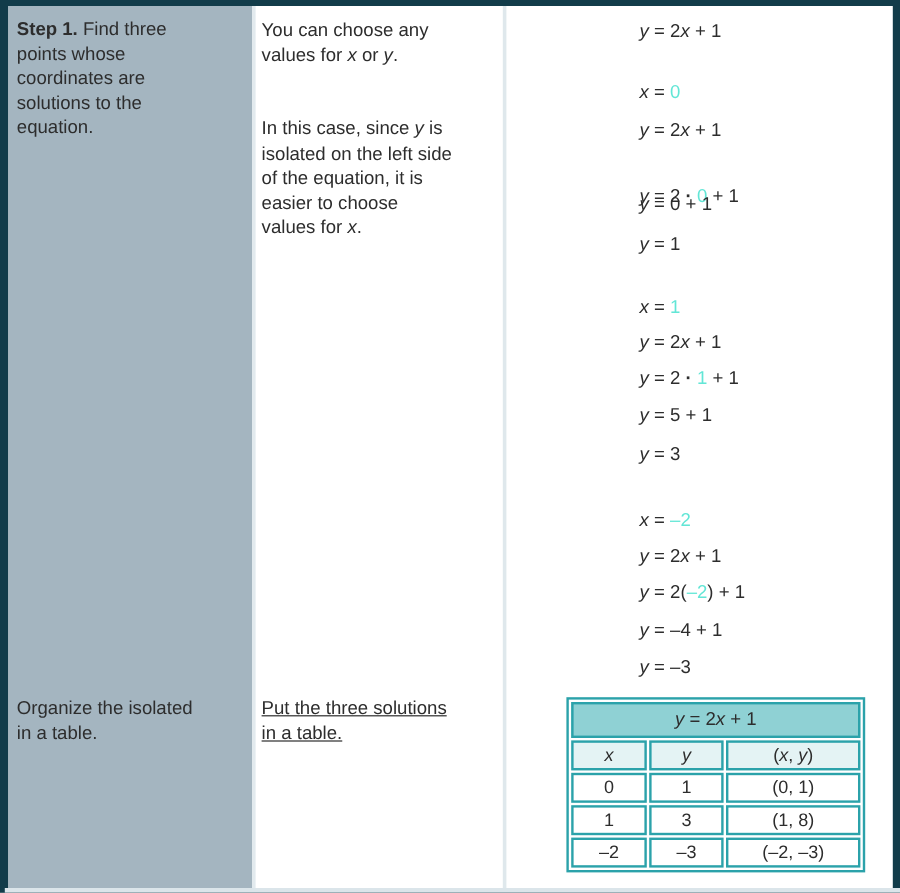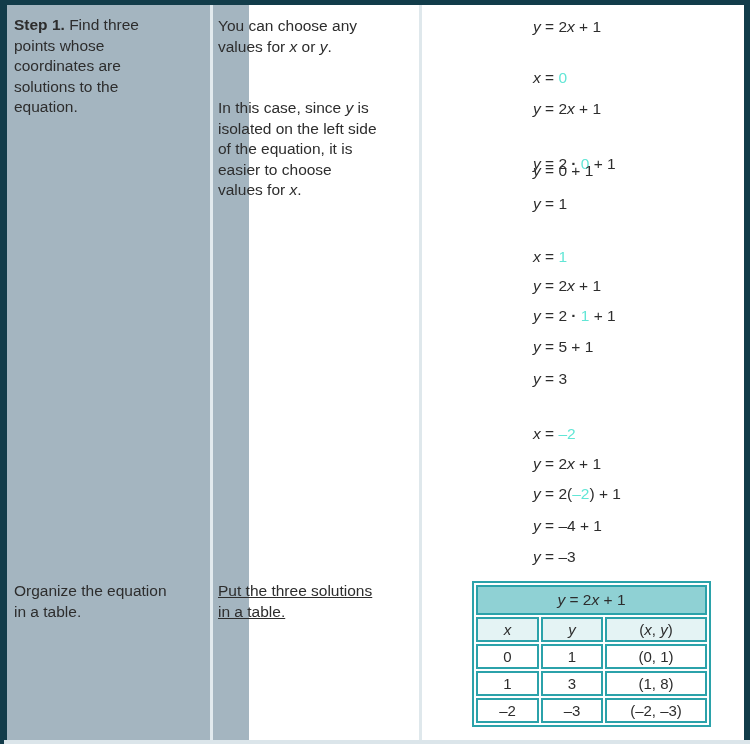--- a/index.html
+++ b/index.html
@@ -23,21 +23,21 @@
     width: 737px; height: 735px;
     background: #ffffff;
     font-family: "Liberation Sans", sans-serif;
     font-size: 15.5px;
     line-height: 20.5px;
     color: #2d2d2d;
   }
   .col-left {
     position: absolute;
     left: 0; top: 0;
-    width: 242px; height: 735px;
+    width: 203px; height: 735px;
     background: #a4b5c0;
   }
   .step-text   { position: absolute; left: 7px; top: 10px;  width: 188px; }
   .organize-text { position: absolute; left: 7px; top: 576px; width: 188px; }
   .divider { position: absolute; top: 0; height: 735px; }
   .d1 { left: 203px; width: 3px; background: #e2eaee; }
   .d2 { left: 412px; width: 3px; background: #dfe8ec; }
   .para { position: absolute; }
   .p1 { left: 211px; top: 11px;  width: 196px; }
   .p2 { left: 211px; top: 93px;  width: 196px; }
@@ -74,32 +74,32 @@
   }
   #solution-table .title {
     background: #8fd1d4;
     height: 30px;
     font-size: 15.5px;
   }
   #solution-table .colhead { background: #e4f3f4; height: 25px; }
   #solution-table tbody td { height: 25px; background: #ffffff; }
   .c1 { width: 63px; }
   .c2 { width: 62px; }
-  .c3 { width: 102px; }
+  .c3 { width: 112px; }
 </style>
 </head>
 <body>
 
 <div class="page">
   <div class="bottom-strip"></div>
   <div class="content">
 
     <div class="col-left">
       <div class="step-text"><span class="s-b">Step 1.</span><span> Find three</span><br><span>points whose</span><br><span>coordinates are</span><br><span>solutions to the</span><br><span>equation.</span></div>
-      <div class="organize-text"><span>Organize the equation</span><br><span>in a table.</span></div>
+      <div class="organize-text"><span>Organize the isolated</span><br><span>in a table.</span></div>
     </div>
 
     <div class="divider d1"></div>
 
     <div class="para p1"><span>You can choose any</span><br><span>values for </span><span class="s-i">x</span><span> or </span><span class="s-i">y</span><span>.</span></div>
     <div class="para p2"><span>In this case, since </span><span class="s-i">y</span><span> is</span><br><span>isolated on the left side</span><br><span>of the equation, it is</span><br><span>easier to choose</span><br><span>values for </span><span class="s-i">x</span><span>.</span></div>
     <div class="para p3"><span>Put the three solutions</span><br><span>in a table.</span></div>
 
     <div class="divider d2"></div>
 

